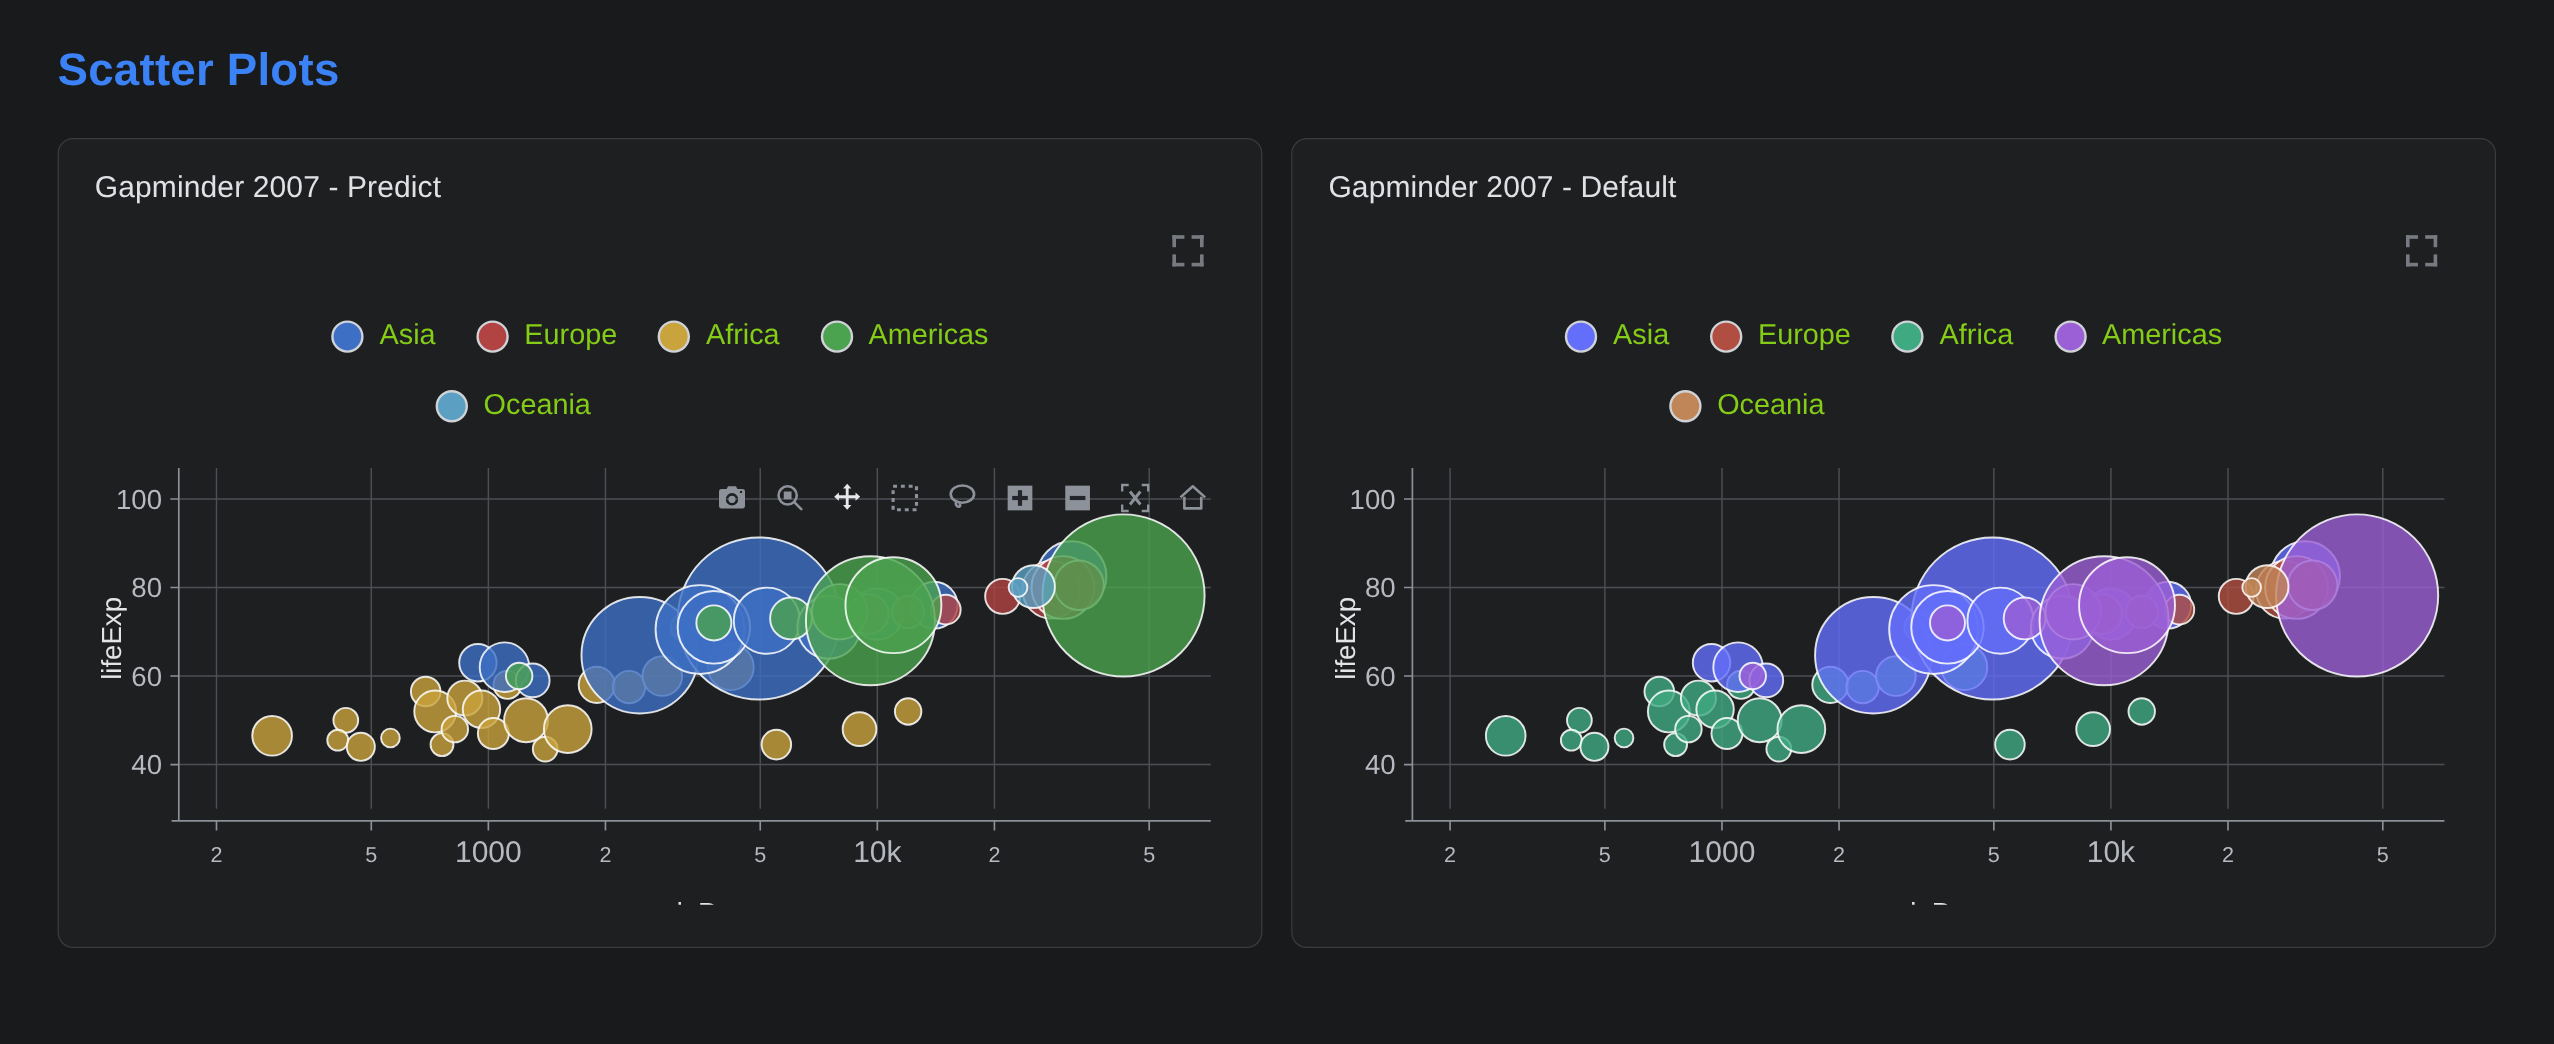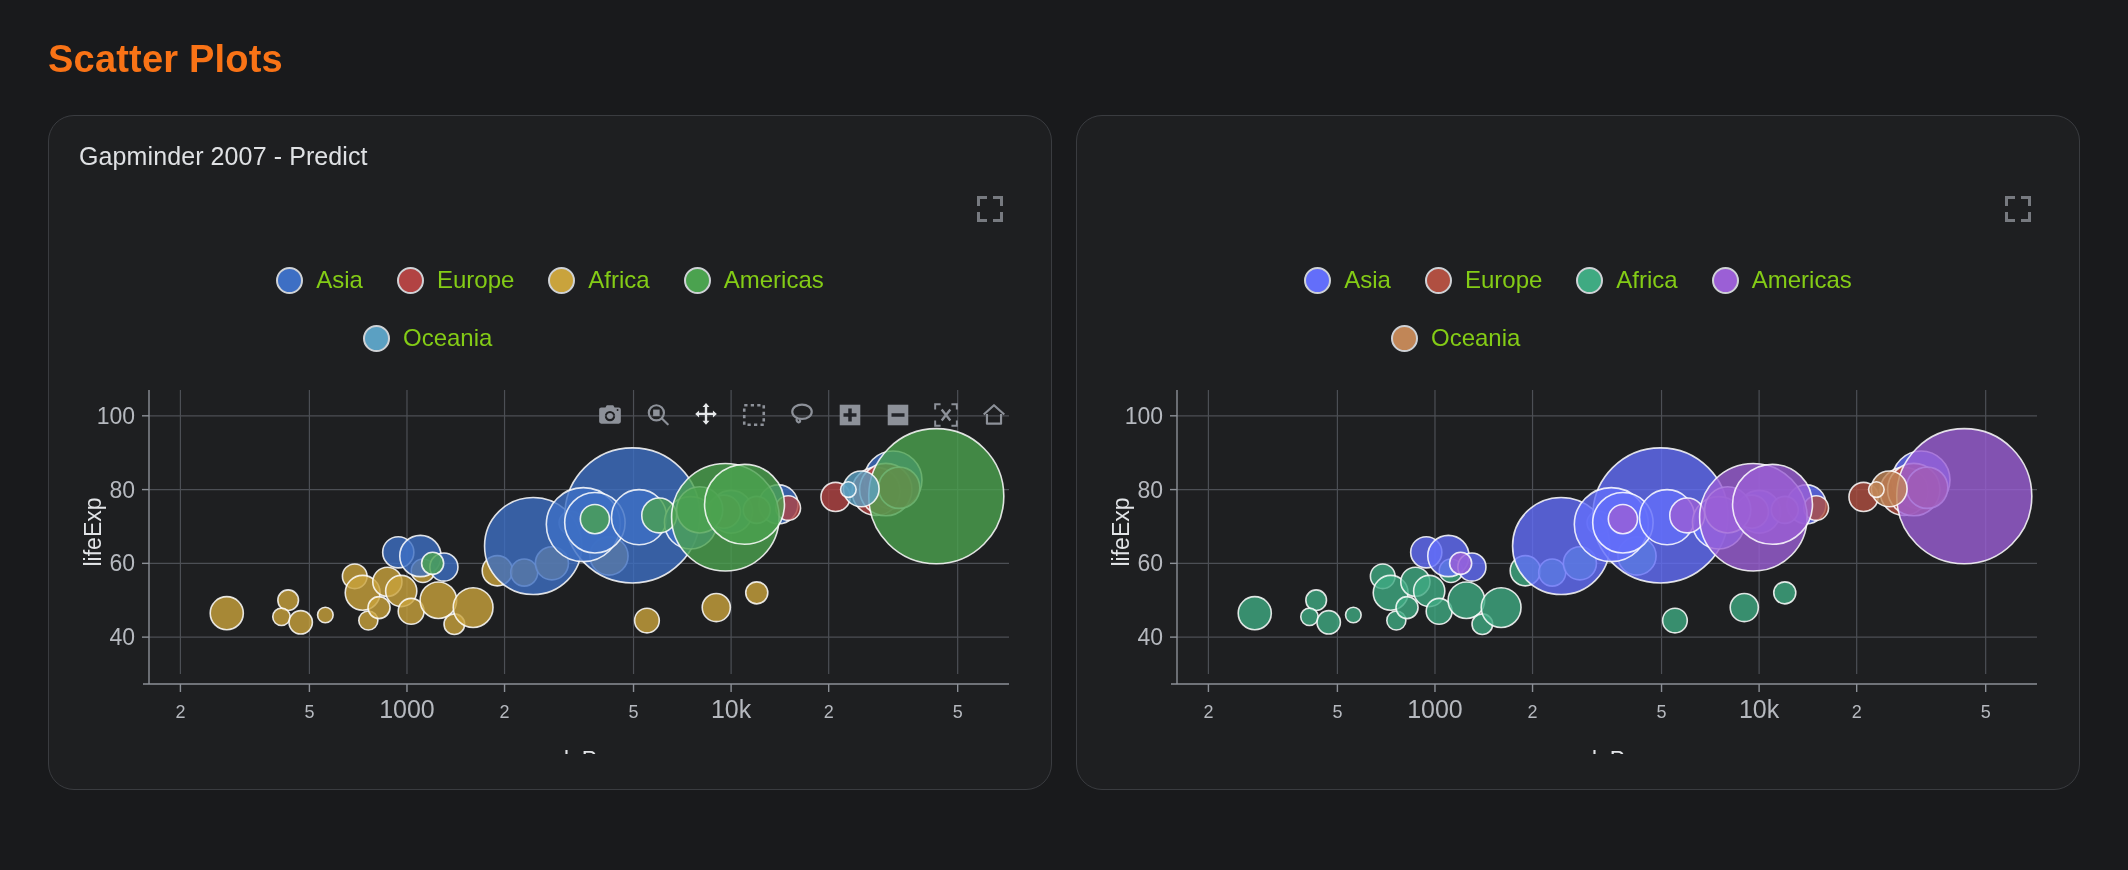--- a/index.html
+++ b/index.html
@@ -4,29 +4,29 @@
 <style>
   * { box-sizing: border-box; margin: 0; padding: 0; }
   html, body {
     width: 2128px; height: 870px;
     background: #191a1c;
     font-family: "Liberation Sans", sans-serif;
     overflow: hidden;
   }
   .page { width: 2128px; height: 870px; padding: 38px 48px 0 48px; position: relative; }
   .page-title {
-    font-size: 38px; font-weight: bold; color: #f97316;
+    font-size: 38px; font-weight: bold; color: #3b82f6;
     letter-spacing: .2px; margin-bottom: 34px;
   }
   .cards { display: flex; gap: 24px; }
   .card {
     width: 1005px; height: 675px;
     background: #1e1f21;
     border: 1px solid #3a3c40;
-    border-radius: 26px;
+    border-radius: 13px;
     position: relative;
     padding: 26px 30px;
   }
   .card-title {
     font-size: 25px; color: #dfe1e4; font-weight: normal;
     letter-spacing: .1px;
   }
   .expand-icon {
     position: absolute; top: 80px; right: 48px;
     width: 26px; height: 26px; opacity: .72;
@@ -266,20 +266,21 @@
             <text x="749.6826872420004" y="344" text-anchor="middle" class="axis-text" font-size="18">2</text>
             <line x1="878.6691162148476" y1="310" x2="878.6691162148476" y2="318" class="tick"></line>
             <text x="878.6691162148476" y="344" text-anchor="middle" class="axis-text" font-size="18">5</text>
             <text x="520" y="394" text-anchor="middle" class="axis-title">gdpPercap</text>
             <text x="22" y="158" text-anchor="middle" class="axis-title" transform="rotate(-90 22 158)">lifeExp</text>
           </svg>
       </div>
     </div>
 
     <div class="card">
+      <div class="card-title">Gapminder 2007 - Default</div>
 
       <div class="expand-icon">
         <span class="tl"></span>
           <span class="tr"></span>
           <span class="bl"></span>
           <span class="br"></span>
       </div>
 
       <div class="legend">
         <div class="legend-row">

